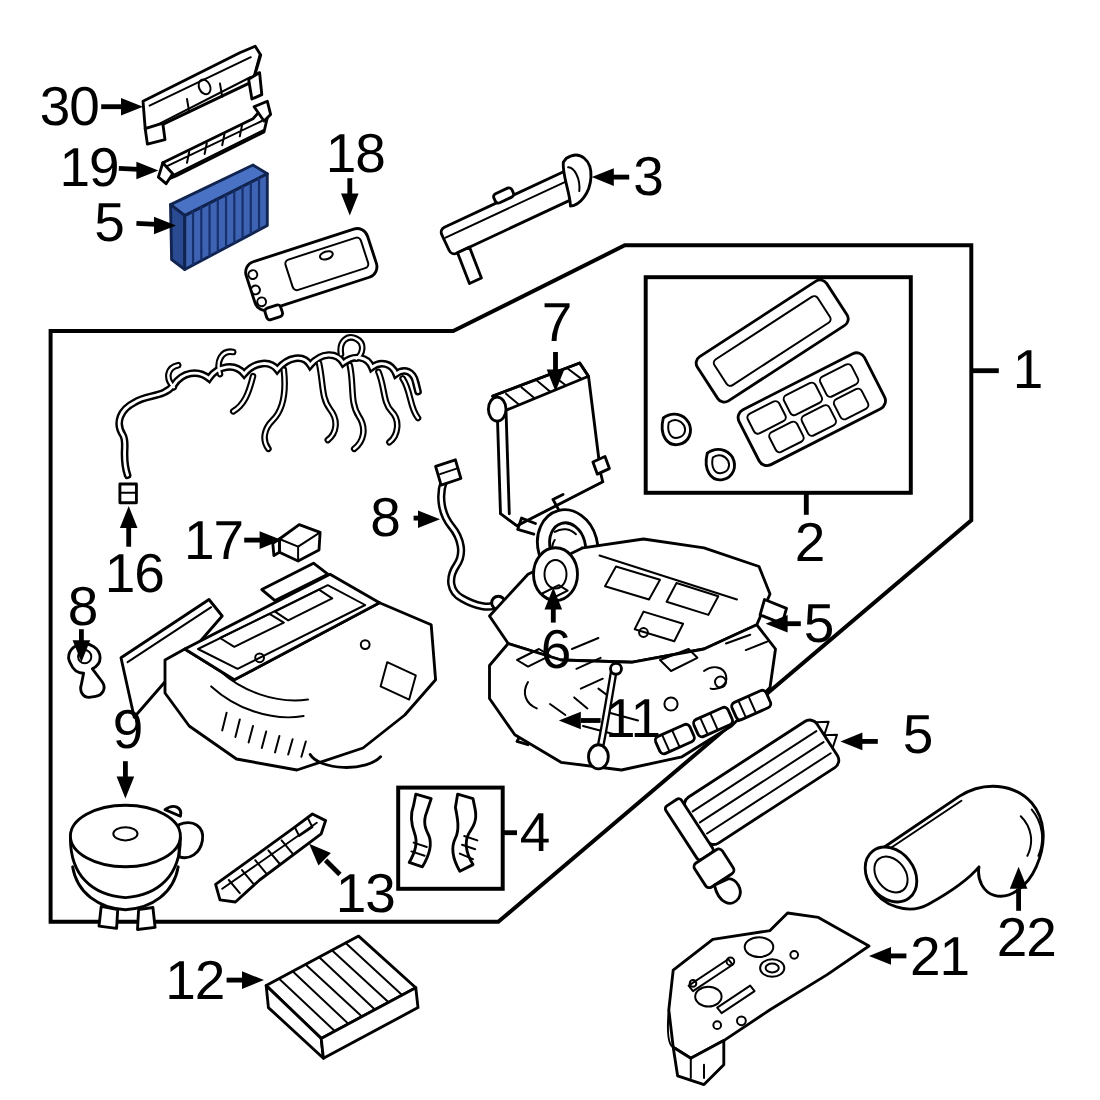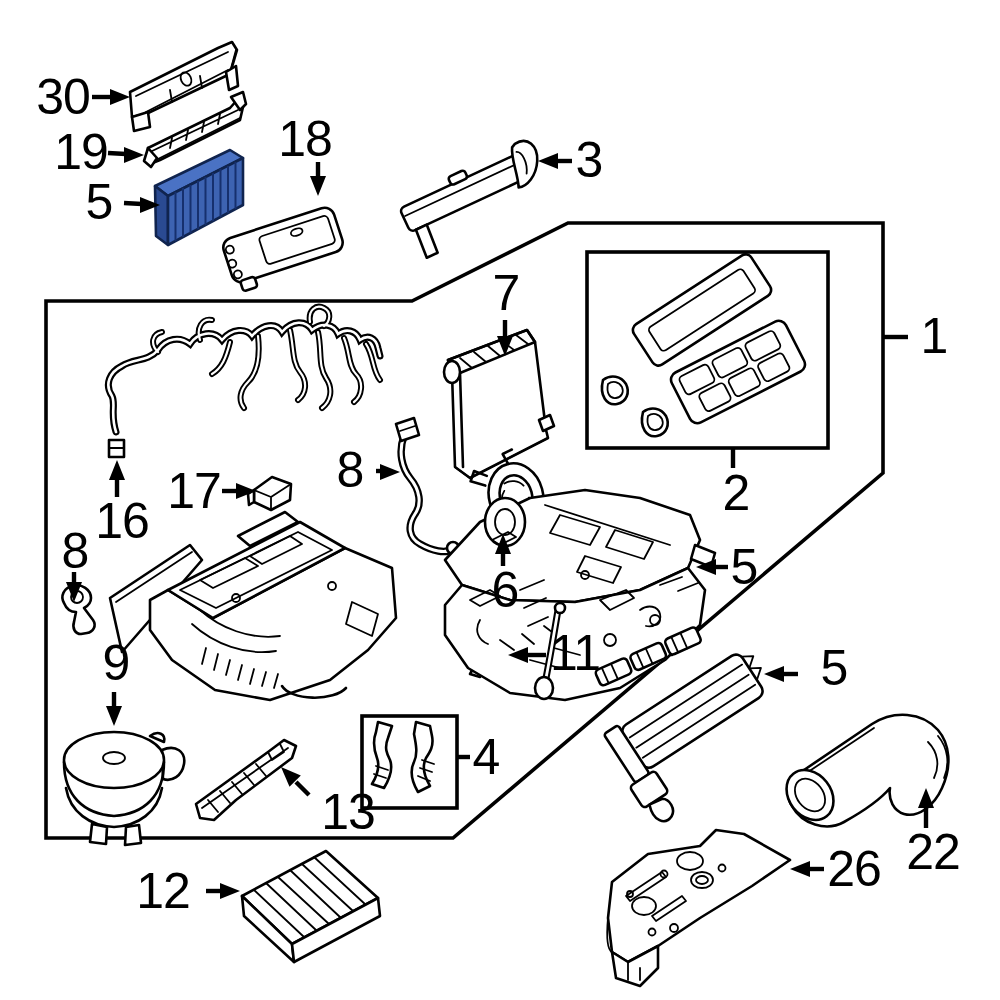--- a/index.html
+++ b/index.html
@@ -372,25 +372,25 @@
   <div class="callout" style="left:736px;top:493px">2</div>
   <div class="callout" style="left:589px;top:160px">3</div>
   <div class="callout" style="left:486px;top:757px">4</div>
   <div class="callout" style="left:744px;top:567px">5</div>
   <div class="callout" style="left:505px;top:590px">6</div>
   <div class="callout" style="left:506px;top:293px">7</div>
   <div class="callout" style="left:75px;top:551px">8</div>
   <div class="callout" style="left:116px;top:663px">9</div>
   <div class="callout" style="left:194px;top:491px">17</div>
   <div class="callout" style="left:350px;top:470px">8</div>
-  <div class="callout" style="left:163px;top:891px">12</div>
-  <div class="callout" style="left:348px;top:812px">13</div>
+  <div class="callout" style="left:177px;top:891px">12</div>
+  <div class="callout" style="left:332px;top:812px">13</div>
   <div class="callout" style="left:575px;top:653px">11</div>
   <div class="callout" style="left:834px;top:668px">5</div>
   <div class="callout" style="left:122px;top:521px">16</div>
   <div class="callout" style="left:99px;top:202px">5</div>
-  <div class="callout" style="left:305px;top:139px">18</div>
+  <div class="callout" style="left:323px;top:139px">18</div>
   <div class="callout" style="left:81px;top:152px">19</div>
   <div class="callout" style="left:63px;top:97px">30</div>
-  <div class="callout" style="left:854px;top:869px">26</div>
+  <div class="callout" style="left:854px;top:869px">21</div>
   <div class="callout" style="left:933px;top:852px">22</div>
 
 </div>
 
 </body></html>

